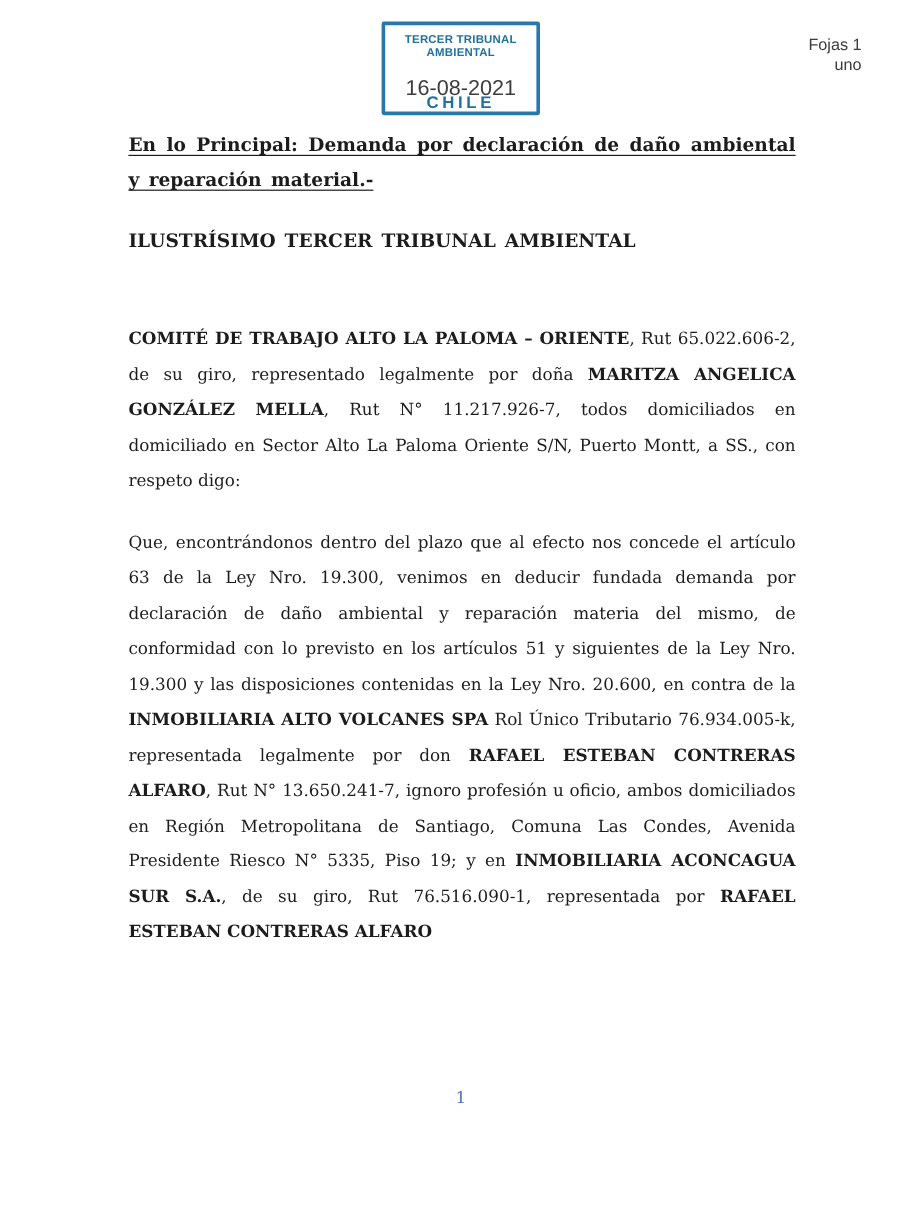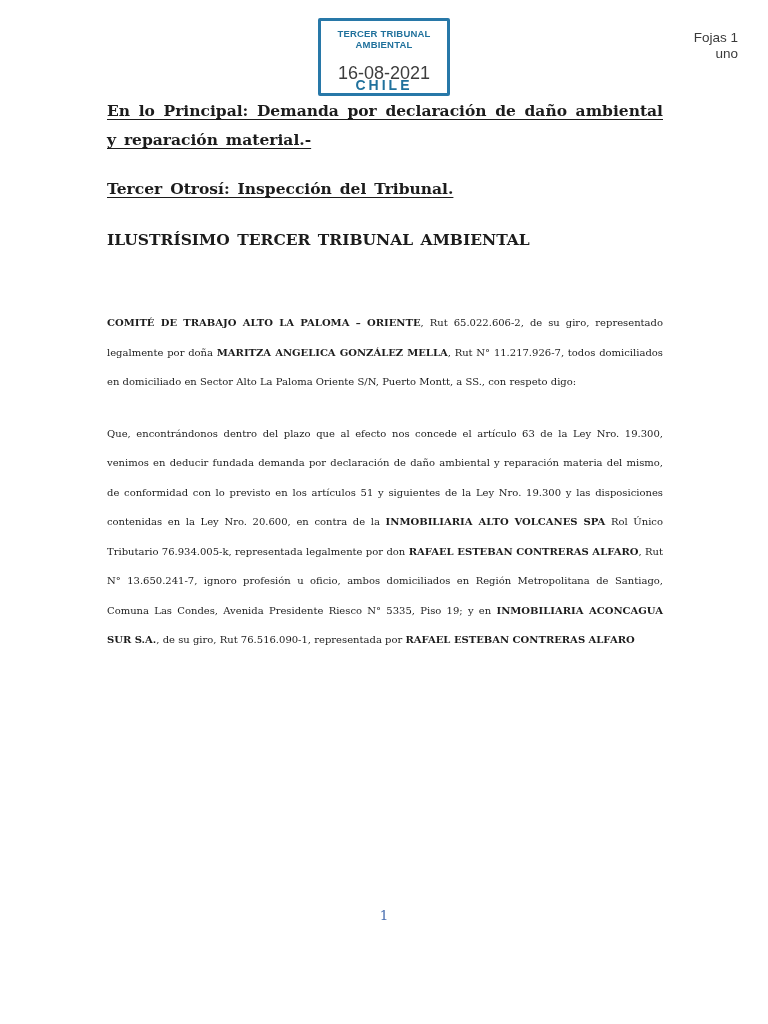--- a/index.html
+++ b/index.html
@@ -51,50 +51,50 @@
     position:absolute;
     left:0;right:0;bottom:0px;
     font-size:14px;
     font-weight:bold;
     letter-spacing:3px;
     color:var(--stamp-text);
   }
   
   .fojas{
     position:absolute;
-    top:30px;right:30px;
+    top:30px;right:50px;
     text-align:right;
     font-family:"Liberation Sans","DejaVu Sans",sans-serif;
     font-size:13.5px;
     line-height:16px;
     color:#3a3a3a;
     z-index:1;
   }
   
   .h{
     font-weight:bold;
     text-decoration:underline;
     text-underline-offset:3px;
     text-align:justify;
     word-spacing:2.5px;
     font-size:15.5px;
     line-height:29px;
-    margin:8px 0 13px 0;
+    margin:18px 0 13px 0;
   }
   .h-principal{margin-bottom:20px;}
   .court-title{
     font-weight:bold;
     font-size:15.5px;
     margin:27px 0 0 0;
     word-spacing:2px;
   }
   
   .body-par{
     text-align:justify;
-    font-size:10px;
+    font-size:14px;
     line-height:29.5px;
     margin:0;
   }
   .par-comparecencia{margin-top:59px;}
   .par-demanda{margin-top:22px;}
   .b{font-weight:bold;}
   
   .page-number{
     position:absolute;
     top:907px;left:0;right:0;
@@ -113,21 +113,20 @@
 </div>
 
 <div class="fojas">
   <div>Fojas 1</div>
   <div>uno</div>
 </div>
 
 <div class="page">
 
   <p class="h h-principal">En lo Principal: Demanda por declaración de daño ambiental y reparación material.-</p>
-  <p class="h">Tercer Otrosí:  Inspección del Tribunal.</p>
 
   <p class="court-title">ILUSTRÍSIMO TERCER TRIBUNAL AMBIENTAL</p>
 
   <p class="body-par par-comparecencia"><span class="b">COMITÉ DE TRABAJO ALTO LA PALOMA – ORIENTE</span><span>, Rut 65.022.606-2, de su giro, representado legalmente por doña </span><span class="b">MARITZA ANGELICA GONZÁLEZ MELLA</span><span>, Rut N° 11.217.926-7, todos domiciliados en domiciliado en Sector Alto La Paloma Oriente S/N, Puerto Montt, a SS., con respeto digo:</span></p>
 
   <p class="body-par par-demanda"><span>Que, encontrándonos dentro del plazo que al efecto nos concede el artículo 63 de la Ley Nro. 19.300, venimos en deducir fundada demanda por declaración de daño ambiental y reparación materia del mismo, de conformidad con lo previsto en los artículos 51 y siguientes de la Ley Nro. 19.300 y las disposiciones contenidas en la Ley Nro. 20.600, en contra de la </span><span class="b">INMOBILIARIA ALTO VOLCANES SPA</span><span> Rol Único Tributario 76.934.005-k, representada legalmente por don </span><span class="b">RAFAEL ESTEBAN CONTRERAS ALFARO</span><span>, Rut N° 13.650.241-7, ignoro profesión u oficio, ambos domiciliados en Región Metropolitana de Santiago,  Comuna Las Condes, Avenida  Presidente Riesco N° 5335, Piso 19;  y en </span><span class="b">INMOBILIARIA ACONCAGUA SUR S.A.</span><span>, de su giro, Rut 76.516.090-1, representada por </span><span class="b">RAFAEL ESTEBAN CONTRERAS ALFARO</span></p>
 
 </div>
 
 <div class="page-number">1</div>

